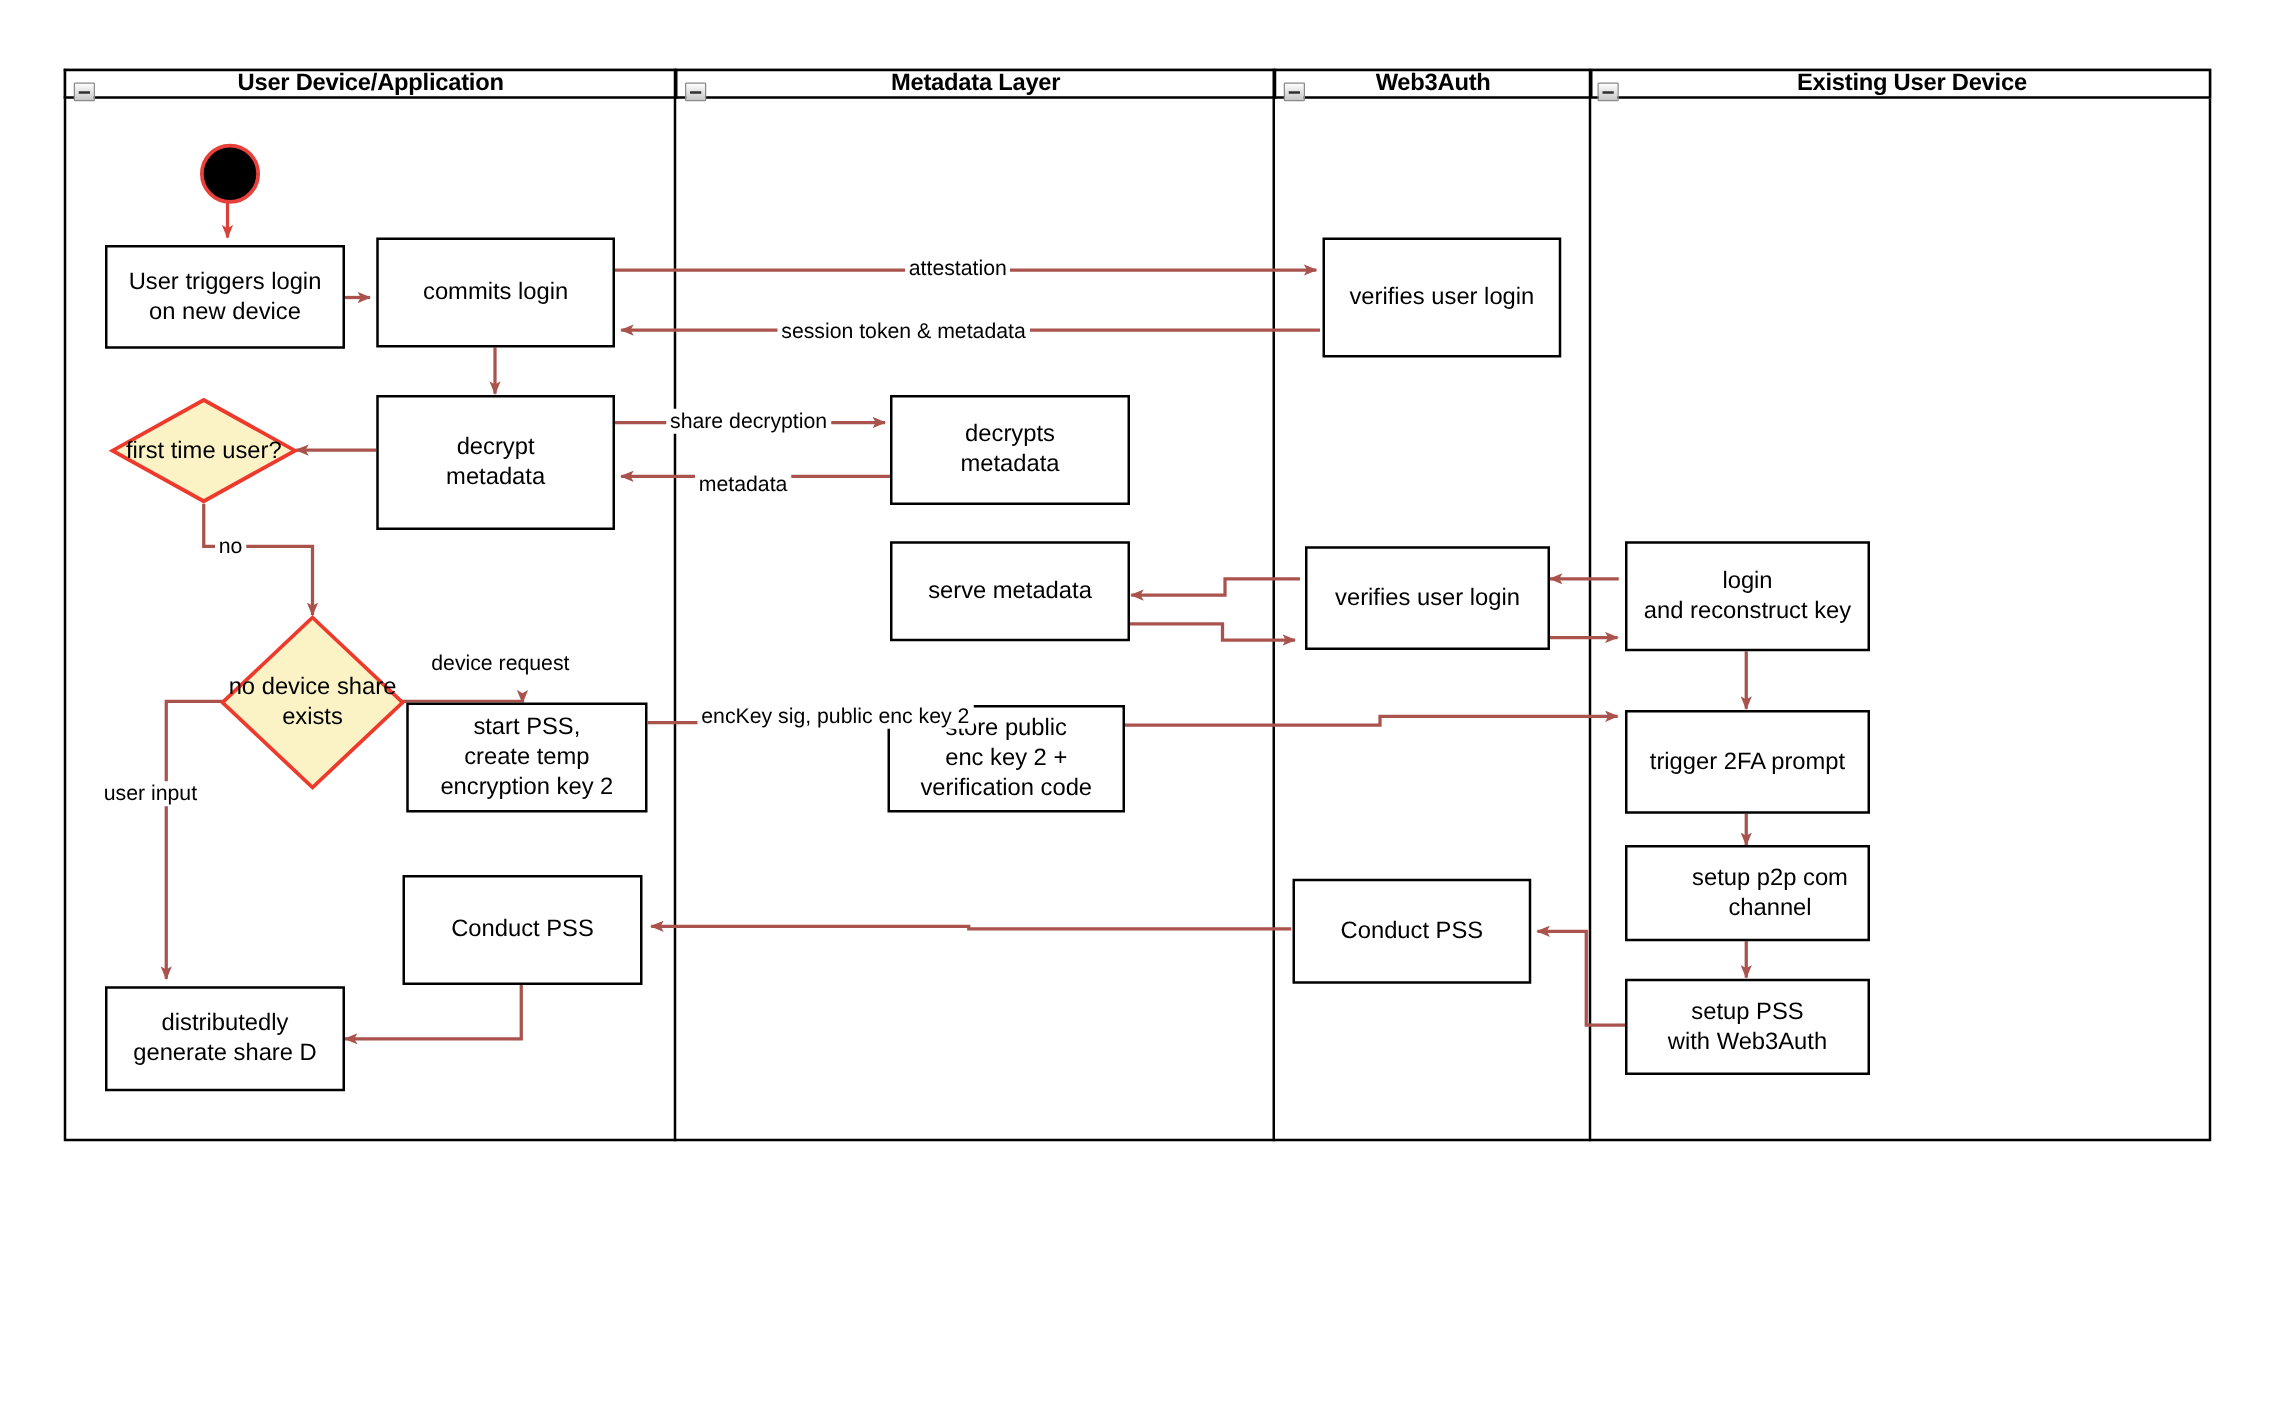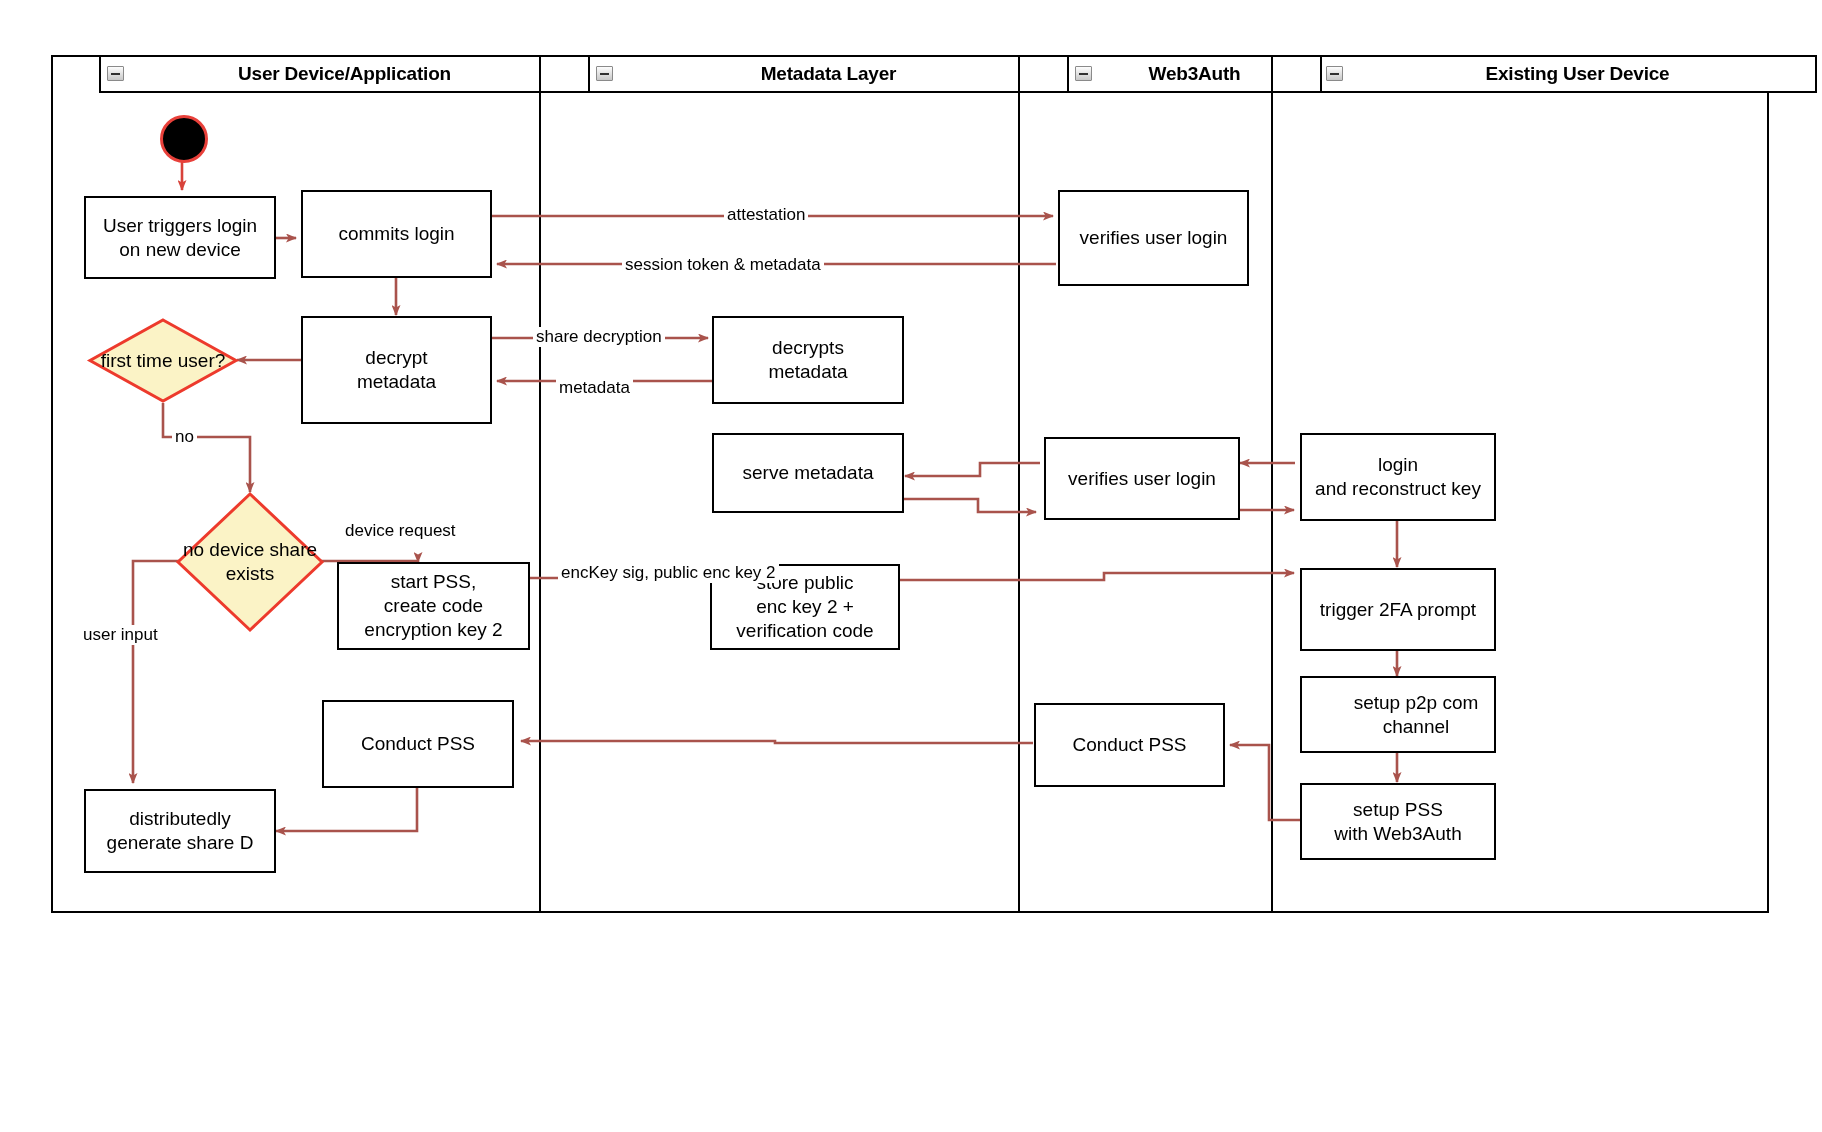--- a/index.html
+++ b/index.html
@@ -1,22 +1,22 @@
 <!DOCTYPE html>
 <html><head>
 <meta charset="utf-8">
 <style>
   html,body{margin:0;padding:0;background:#ffffff;}
   body{font-family:"Liberation Sans",sans-serif;}
   #canvas{position:relative;width:1822px;height:1132px;background:#ffffff;overflow:hidden;}
 
   
   .pool{position:absolute;left:51px;top:55px;width:1718px;height:858px;border:2px solid #000;box-sizing:border-box;background:#fff;}
-  .lane-head{position:absolute;top:55px;height:38px;border-left:2px solid #000;border-top:2px solid #000;border-bottom:2px solid #000;box-sizing:border-box;
-             display:flex;align-items:center;justify-content:center;background:#fff;margin-left:48px;}
+  .lane-head{position:absolute;top:55px;height:24px;border-left:2px solid #000;border-top:2px solid #000;border-bottom:2px solid #000;box-sizing:border-box;
+             display:flex;align-items:center;justify-content:center;background:#fff;}
   .lane-head:last-of-type{}
   .lane-title{font-size:19px;font-weight:bold;color:#000;letter-spacing:-0.2px;white-space:nowrap;}
   .lane-sep{position:absolute;top:55px;width:2px;background:#000;}
   .collapse-icon{position:absolute;left:6px;top:9px;width:17px;height:15px;box-sizing:border-box;
         border:1px solid #8a8a8a;border-radius:1px;
         background:linear-gradient(#fdfdfd,#c8c8c8);}
   .collapse-icon::after{content:"";position:absolute;left:3px;top:6px;width:9px;height:2px;background:#303030;}
 
   
   .node{position:absolute;box-sizing:border-box;border:2px solid #000;background:#fff;
@@ -161,24 +161,24 @@
       <polygon points="74,2 146,70 74,138 2,70" fill="#fbf3c6" stroke="#ed3a2c" stroke-width="3"></polygon>
     </svg>
     <div class="dlabel">
       <span>
         <span>no device</span>
         <span>share exists</span>
       </span>
     </div>
   </div>
 
-  <div class="node" style="left:325px;top:562px;width:193px;height:88px;margin-left:12px;">
+  <div class="node" style="left:325px;top:562px;width:193px;height:88px;">
     <span>
       <span>start PSS,</span>
-      <span>create code</span>
+      <span>create temp</span>
       <span>encryption key 2</span>
     </span>
   </div>
 
   <div class="node" style="left:322px;top:700px;width:192px;height:88px;">
     <span>Conduct PSS</span>
   </div>
 
   <div class="node" style="left:84px;top:789px;width:192px;height:84px;">
     <span>

